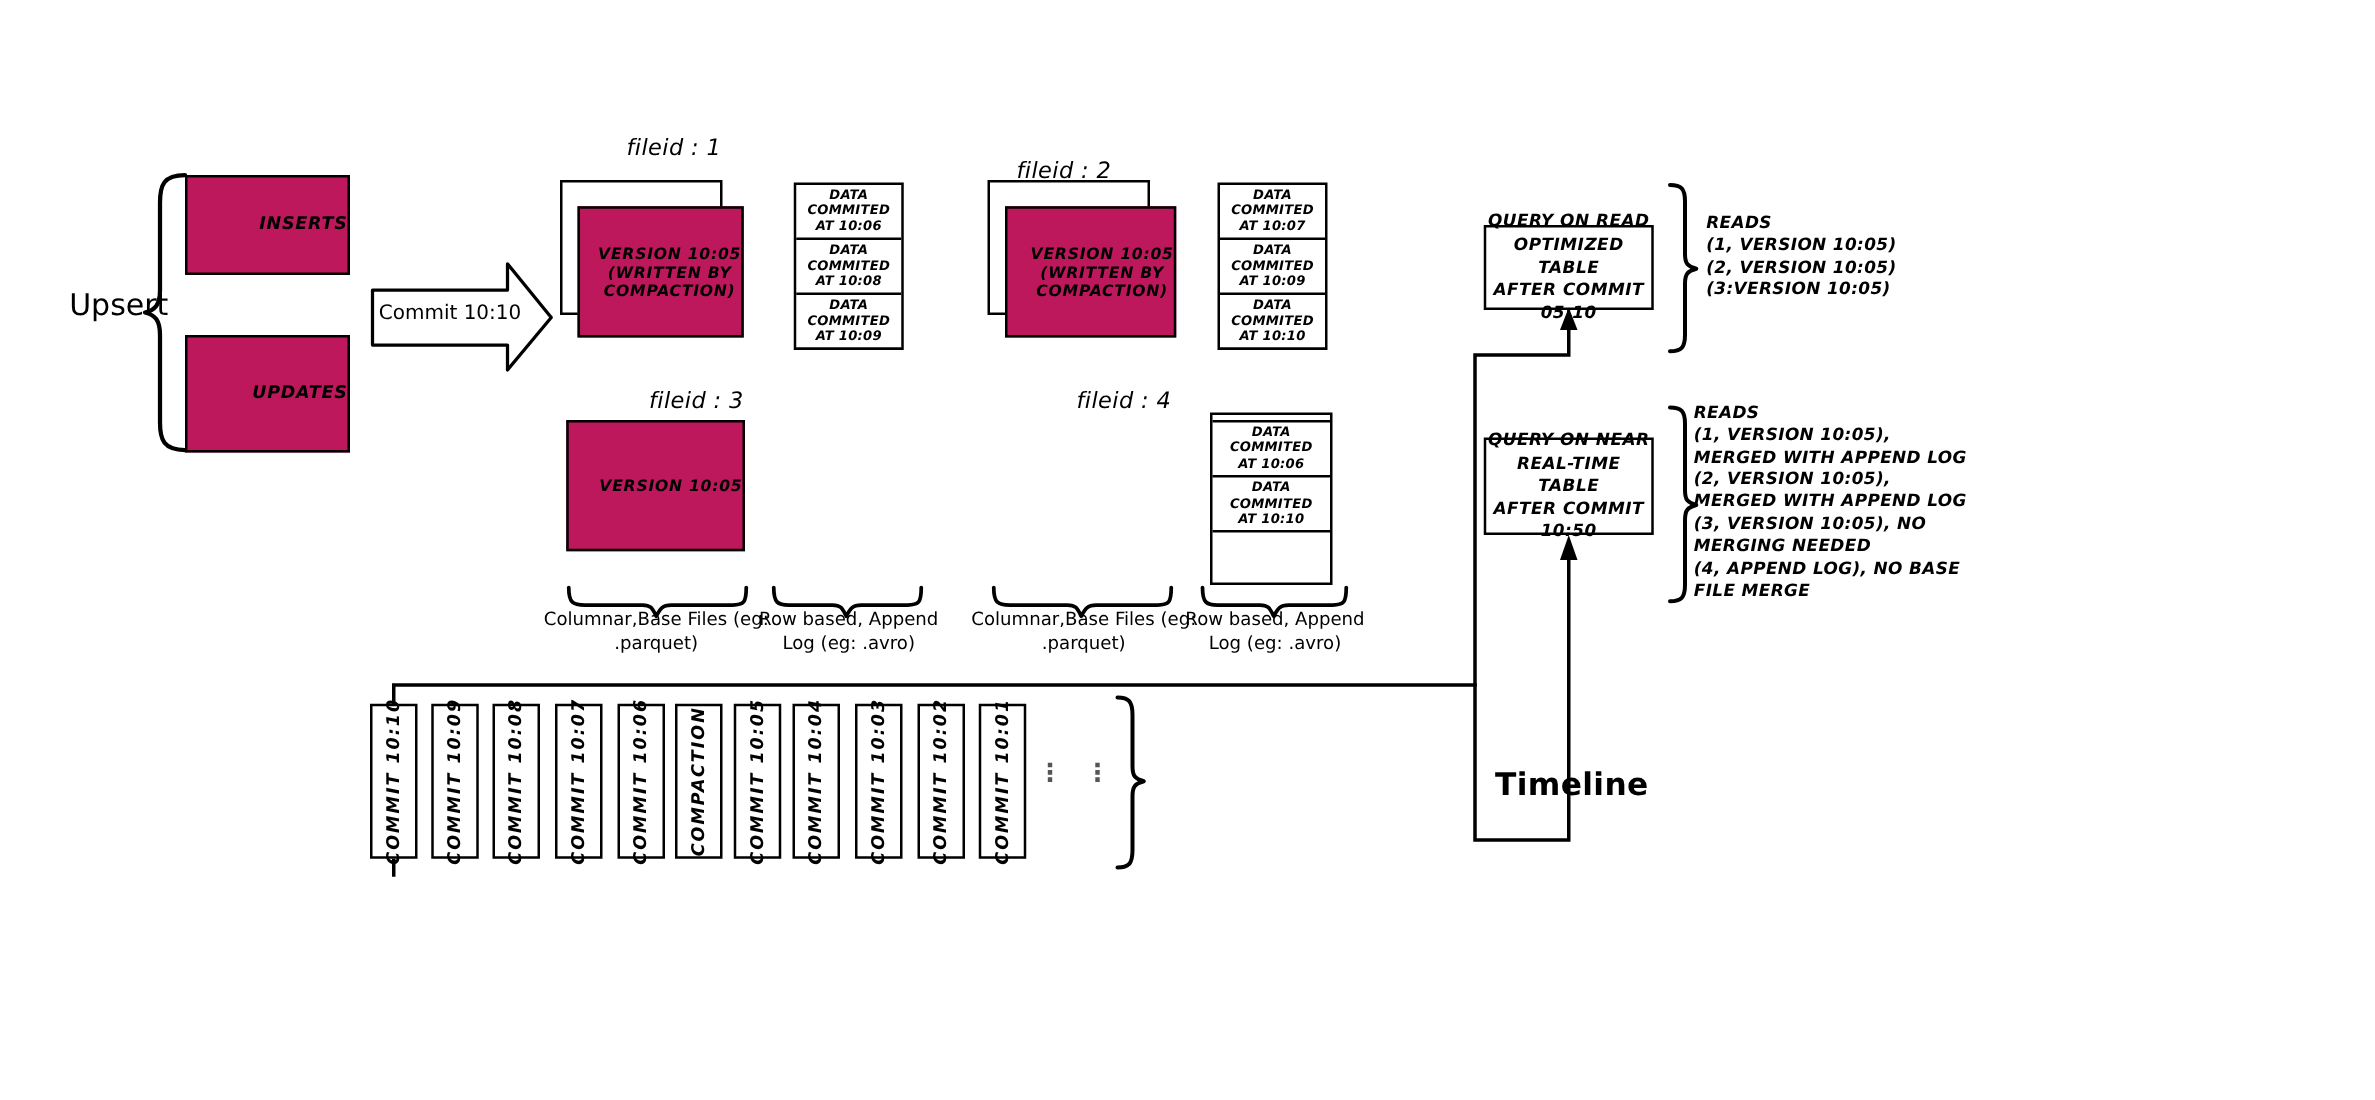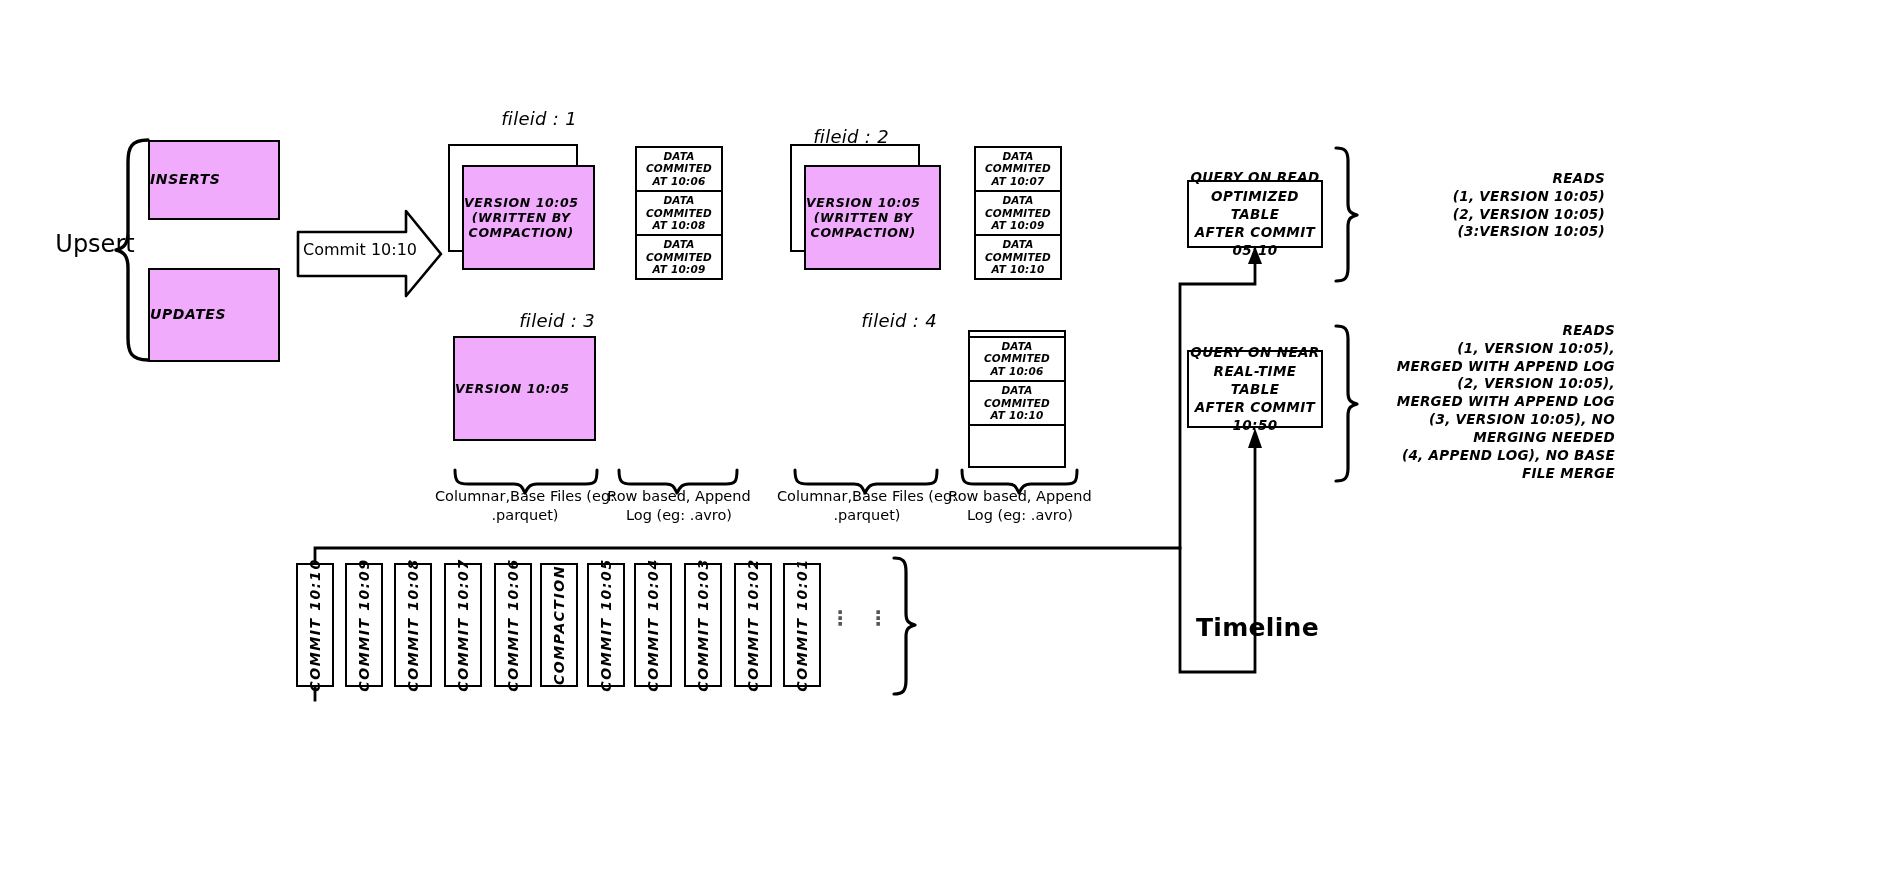--- a/index.html
+++ b/index.html
@@ -14,25 +14,25 @@
     height:880px;
     background:#ffffff;
     overflow:hidden;
   }
   .abs{position:absolute;}
 
   
   .box{
     position:absolute;
     border:2.5px solid #000;
-    background:#f0abfc;
+    background:#be185d;
     box-sizing:border-box;
     display:flex;
     align-items:center;
-    justify-content:flex-start;
+    justify-content:flex-end;
     text-align:center;
   }
   .bold-cap{
     font-weight:bold;
     font-style:italic;
     letter-spacing:.6px;
     line-height:1.22;
   }
 
   
@@ -112,21 +112,21 @@
     justify-content:center;
     text-align:center;
     font-weight:bold;
     font-style:italic;
     font-size:13.5px;
     line-height:1.35;
     letter-spacing:.4px;
   }
   .reads{
     position:absolute;
-    text-align:right;
+    text-align:left;
     font-weight:bold;
     font-style:italic;
     font-size:13.5px;
     line-height:1.32;
     letter-spacing:.3px;
     white-space:pre-line;
   }
 
   
   .tl-box{

